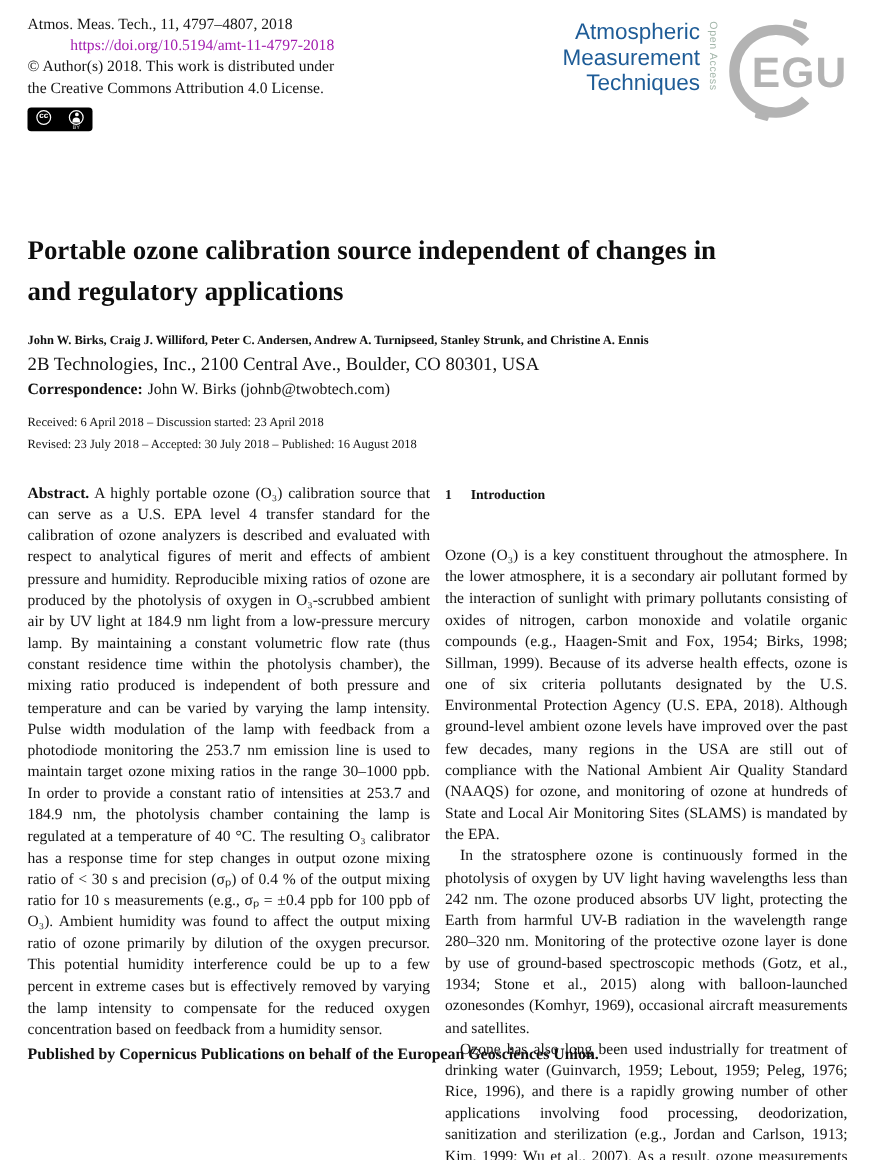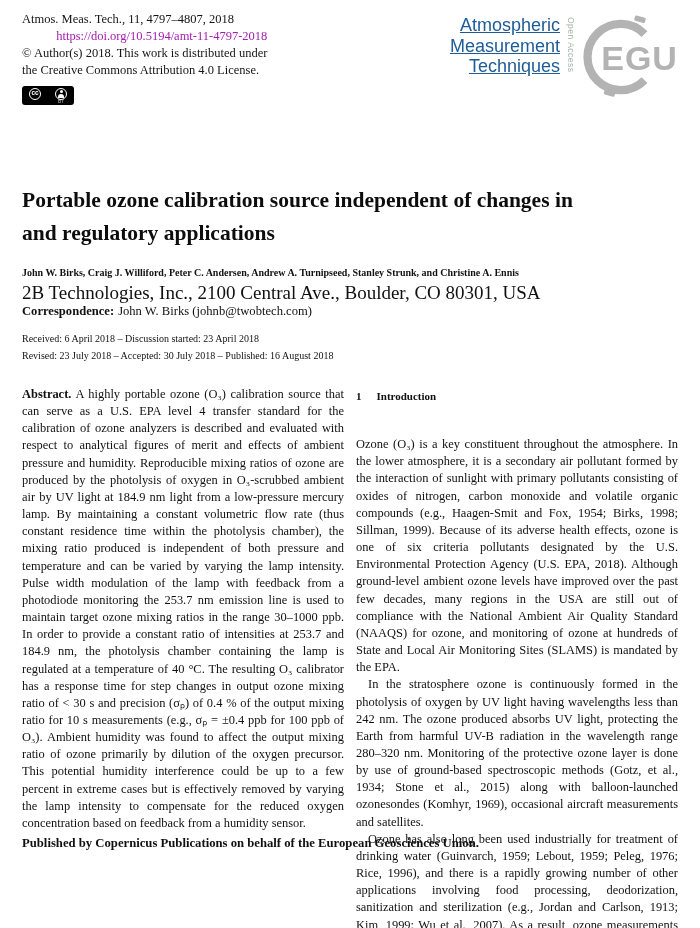--- a/index.html
+++ b/index.html
@@ -58,21 +58,20 @@
 
   
   .brand { display: flex; align-items: flex-start; }
   .journal-name {
     font-family: "Liberation Sans", sans-serif;
     font-size: 18px;
     line-height: 20.5px;
     color: #1e5c97;
     text-align: right;
     margin-top: 4px;
-    text-decoration: underline;
   }
   .open-access {
     writing-mode: vertical-rl;
     font-family: "Liberation Sans", sans-serif;
     font-size: 8.5px;
     letter-spacing: 0.5px;
     color: #a3b6aa;
     margin: 6px 2px 0 6px;
     height: 78px;
   }
@@ -80,21 +79,21 @@
 
   
   .title {
     margin-top: 79px;
     font-size: 21.5px;
     font-weight: bold;
     line-height: 32.5px;
     color: #0d0d0d;
   }
   .authors { margin-top: 15px; font-size: 10px; font-weight: bold; line-height: 17px; }
-  .affiliation { margin-top: 3px; font-size: 19px; line-height: 17px; }
+  .affiliation { margin-top: 3px; font-size: 15px; line-height: 17px; }
   .correspondence { margin-top: 2px; font-size: 12.6px; line-height: 17px; }
   .correspondence .label { font-weight: bold; margin-right: 4px; }
   .dates { margin-top: 10px; font-size: 10px; line-height: 17px; }
 
   
   .columns {
     display: flex;
     gap: 12px;
     margin-top: 22px;
   }

